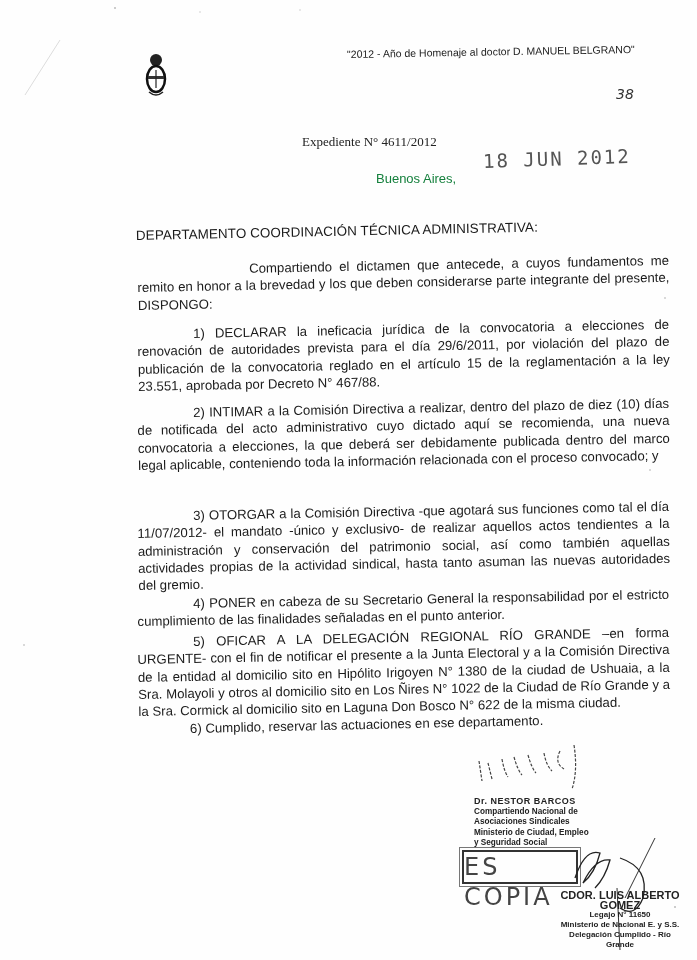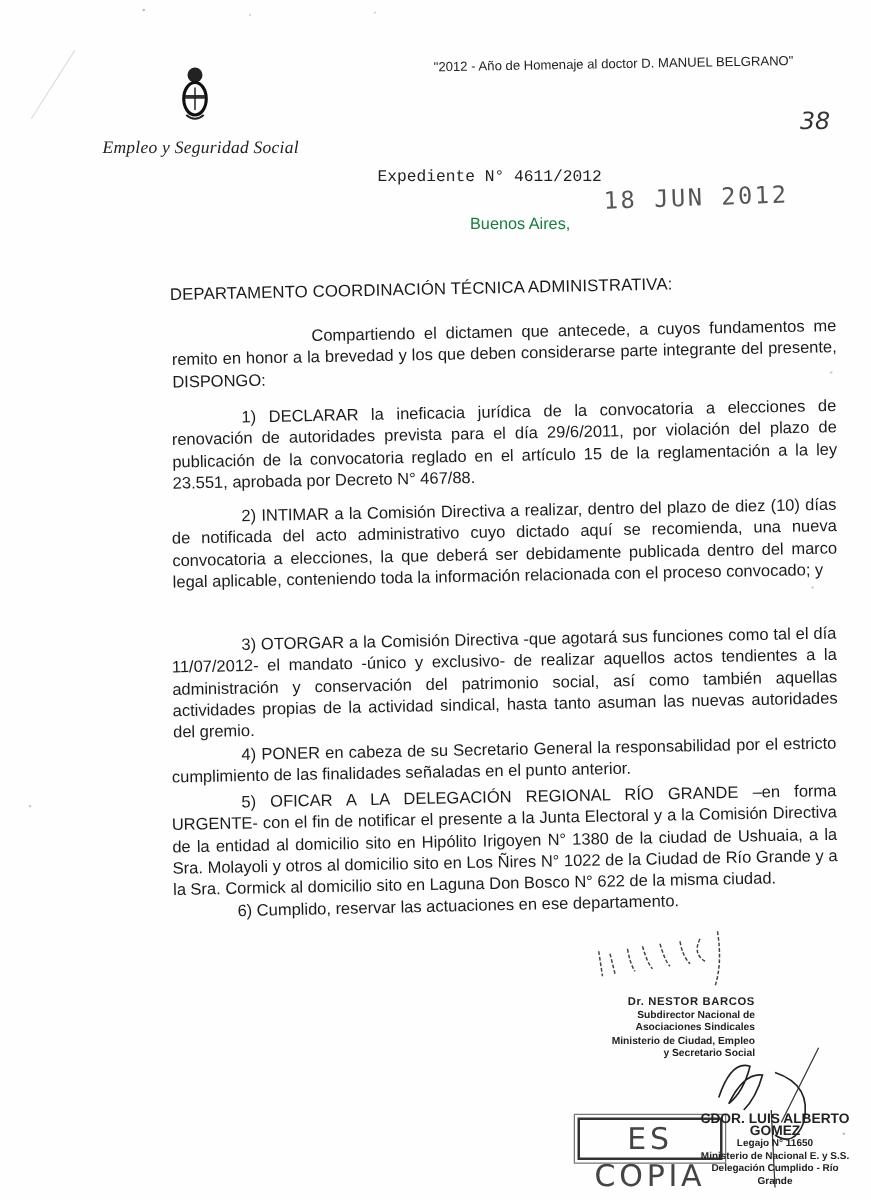--- a/index.html
+++ b/index.html
@@ -8,41 +8,41 @@
     font-family: "Liberation Sans", sans-serif; color: #1a1a1a;
   }
   .abs { position: absolute; }
   .page { position: absolute; left: 0; top: 0; width: 697px; height: 960px; background: #fefefe; }
   .crest { left: 145px; top: 52px; width: 22px; height: 46px; }
   .ministry {
     left: 82px; top: 110px; font-family: "Liberation Serif", serif; font-style: italic;
     font-size: 14px; line-height: 18px; color: #222; text-align: center; letter-spacing: 0.2px;
   }
   .motto { left: 347px; top: 48px; font-size: 10.5px; color: #222; transform: rotate(-1deg); transform-origin: left; }
-  .folio { left: 640px; top: 86px; font-size: 19px; font-family: "DejaVu Sans", sans-serif; color: #333; font-style: italic; }
-  .expediente { left: 302px; top: 134px; font-family: Liberation Mono, monospace; font-size: 13px; color: #222; }
+  .folio { left: 616px; top: 86px; font-size: 14px; font-family: "DejaVu Sans", sans-serif; color: #333; font-style: italic; }
+  .expediente { left: 302px; top: 134px; font-family: Liberation Serif, serif; font-size: 13px; color: #222; }
   .city { left: 376px; top: 171px; font-size: 13px; color: #15803d; }
   .datestamp { left: 483px; top: 150px; font-family: "DejaVu Sans Mono", monospace; font-size: 19px; color: #555; letter-spacing: 2px; transform: rotate(-2deg); transform-origin: left; }
   .dept { left: 136px; top: 228px; font-size: 13.4px; color: #1a1a1a; transform: rotate(-1.2deg); transform-origin: left; letter-spacing: 0.1px; }
   .body-block { left: 137px; width: 532px; font-size: 13.2px; line-height: 17.3px; color: #1b1b1b; text-align: justify; transform: rotate(-1.1deg); transform-origin: left top; }
   .body-block p { margin: 0; text-indent: 56px; }
   .b-intro p { text-indent: 112px; }
   .b-intro { top: 262px; }
   .b1 { top: 326px; }
   .b2 { top: 405px; }
   .b3 { top: 508px; }
   .b4 { top: 596px; }
   .b5 { top: 634px; }
   .b6 { left: 190px; top: 721px; font-size: 13.2px; color: #1b1b1b; transform: rotate(-1.3deg); transform-origin: left; }
   .sig1 { left: 474px; top: 741px; width: 170px; height: 50px; }
-  .sigblock1 { left: 474px; top: 796px; width: 130px; font-size: 8.2px; line-height: 10.6px; text-align: right; color: #222; font-weight: bold; }
+  .sigblock1 { left: 474px; top: 796px; width: 130px; font-size: 8.2px; line-height: 10.6px; text-align: left; color: #222; font-weight: bold; }
   .sigblock1 .name { font-size: 9px; letter-spacing: 0.5px; }
   .copy-stamp {
     left: 462px; top: 850px; width: 112px; height: 30px; border: 2px solid #333; outline: 1px solid #777; outline-offset: 2px;
-    font-family: "DejaVu Sans", sans-serif; font-size: 24px; letter-spacing: 3px; color: #444; text-align: center; line-height: 30px; margin-top: 44px;
+    font-family: "DejaVu Sans", sans-serif; font-size: 24px; letter-spacing: 3px; color: #444; line-height: 30px;
   }
   .sig2 { left: 565px; top: 838px; width: 110px; height: 115px; }
   .sigblock2 { left: 555px; top: 890px; width: 130px; font-size: 8px; line-height: 10px; text-align: center; color: #222; font-weight: bold; }
   .sigblock2 .name { font-size: 11px; }
   .specks { left: 0; top: 0; width: 697px; height: 960px; }
 </style>
 </head>
 <body>
 
 <div class="page">
@@ -60,21 +60,20 @@
 
   <svg class="abs crest" viewBox="0 0 22 46">
     <circle cx="11" cy="8" r="6" fill="#222"></circle>
     <ellipse cx="11" cy="27" rx="9" ry="13" fill="none" stroke="#111" stroke-width="2.5"></ellipse>
     <rect x="3" y="24" width="16" height="3" fill="#333"></rect>
     <line x1="11" y1="18" x2="11" y2="36" stroke="#222" stroke-width="1.2"></line>
     <path d="M4 40 Q11 46 18 40" stroke="#222" stroke-width="1.5" fill="none"></path>
   </svg>
 
   <div class="abs ministry">
-    <div>Empleo y Seguridad Social</div>
   </div>
 
   <div class="abs motto">"2012 - Año de Homenaje al doctor D. MANUEL BELGRANO"</div>
   <div class="abs folio">38</div>
   <div class="abs expediente">Expediente N° 4611/2012</div>
   <div class="abs city">Buenos Aires,</div>
   <div class="abs datestamp">18 JUN 2012</div>
 
   <div class="abs dept">DEPARTAMENTO COORDINACIÓN TÉCNICA ADMINISTRATIVA:</div>
 
@@ -97,24 +96,24 @@
     <p>5) OFICAR A LA DELEGACIÓN REGIONAL RÍO GRANDE –en forma URGENTE- con el fin de notificar el presente a la Junta Electoral y a la Comisión Directiva de la entidad al domicilio sito en Hipólito Irigoyen N° 1380 de la ciudad de Ushuaia, a la Sra. Molayoli y otros al domicilio sito en Los Ñires N° 1022 de la Ciudad de Río Grande y a la Sra. Cormick al domicilio sito en Laguna Don Bosco N° 622 de la misma ciudad.</p>
   </div>
   <div class="abs b6">6) Cumplido, reservar las actuaciones en ese departamento.</div>
 
   <svg class="abs sig1" viewBox="0 0 170 50">
     <path d="M5 20 L8 40 M14 22 L18 38 M28 18 Q30 30 34 36 M40 16 Q44 30 48 34 M54 14 Q58 28 62 32 M70 12 Q72 24 78 30 M86 10 Q80 22 90 28 M100 4 Q104 30 98 48" stroke="#444" stroke-width="1.2" fill="none" stroke-dasharray="3 1.5"></path>
   </svg>
 
   <div class="abs sigblock1">
     <div class="name">Dr. NESTOR BARCOS</div>
-    <div>Subdirector Nacional de</div>
+    <div>Compartiendo Nacional de</div>
     <div>Asociaciones Sindicales</div>
     <div>Ministerio de Ciudad, Empleo</div>
-    <div>y Secretario Social</div>
+    <div>y Seguridad Social</div>
   </div>
 
   <div class="abs copy-stamp">ES COPIA</div>
 
   <svg class="abs sig2" viewBox="0 0 110 115">
     <path d="M10 40 Q20 10 35 15 Q30 35 18 45 Q30 20 45 22 Q40 40 30 50" stroke="#222" stroke-width="1.3" fill="none"></path>
     <path d="M55 20 Q85 30 78 60 Q70 80 55 70" stroke="#222" stroke-width="1.3" fill="none"></path>
     <path d="M90 0 L60 60" stroke="#333" stroke-width="1" fill="none"></path>
     <path d="M52 50 L55 112" stroke="#333" stroke-width="1" fill="none"></path>
   </svg>

